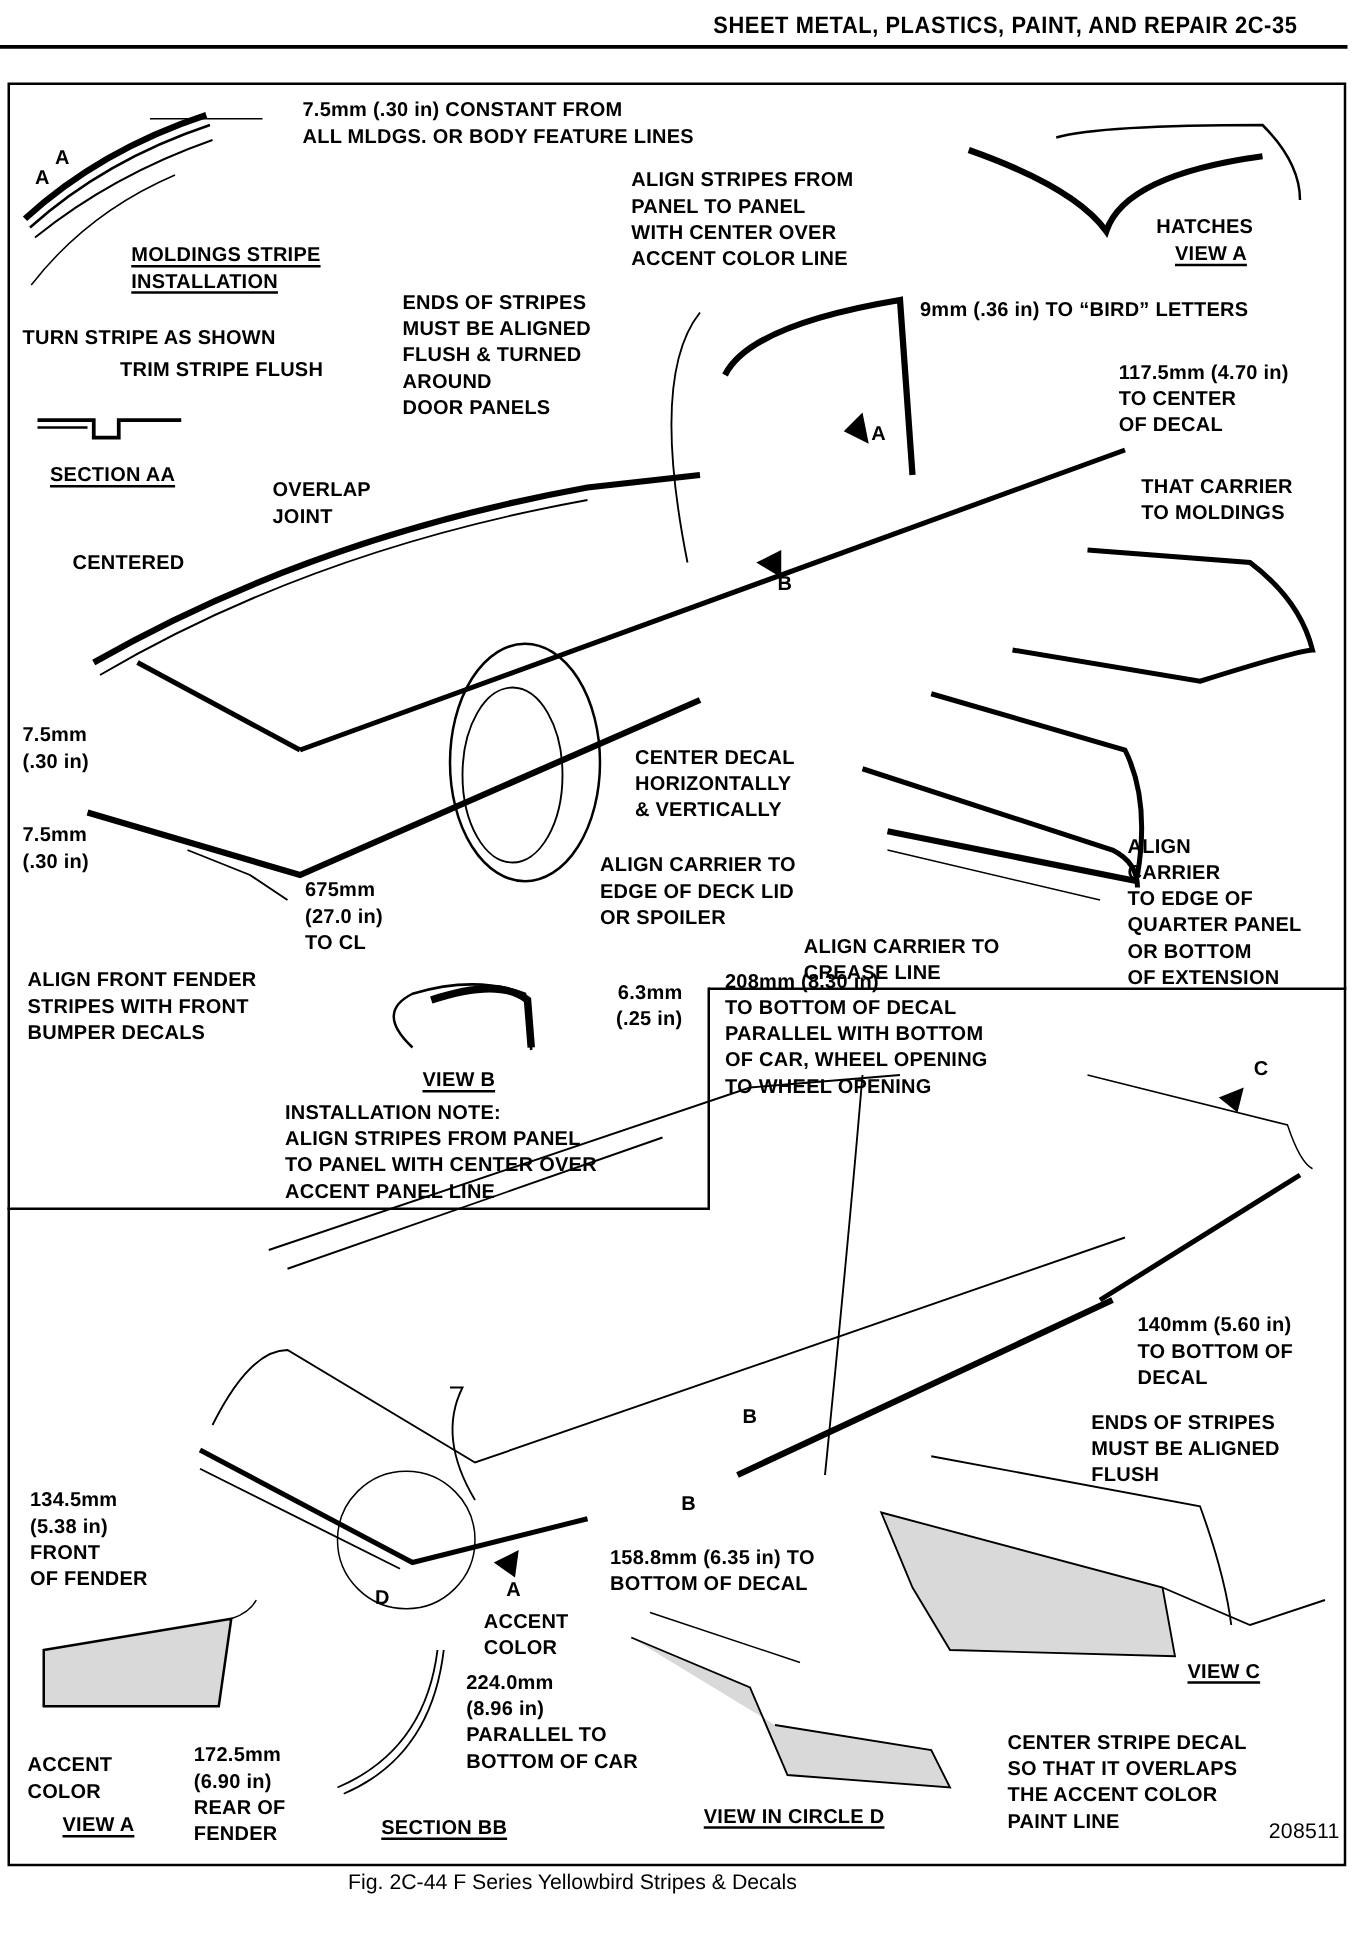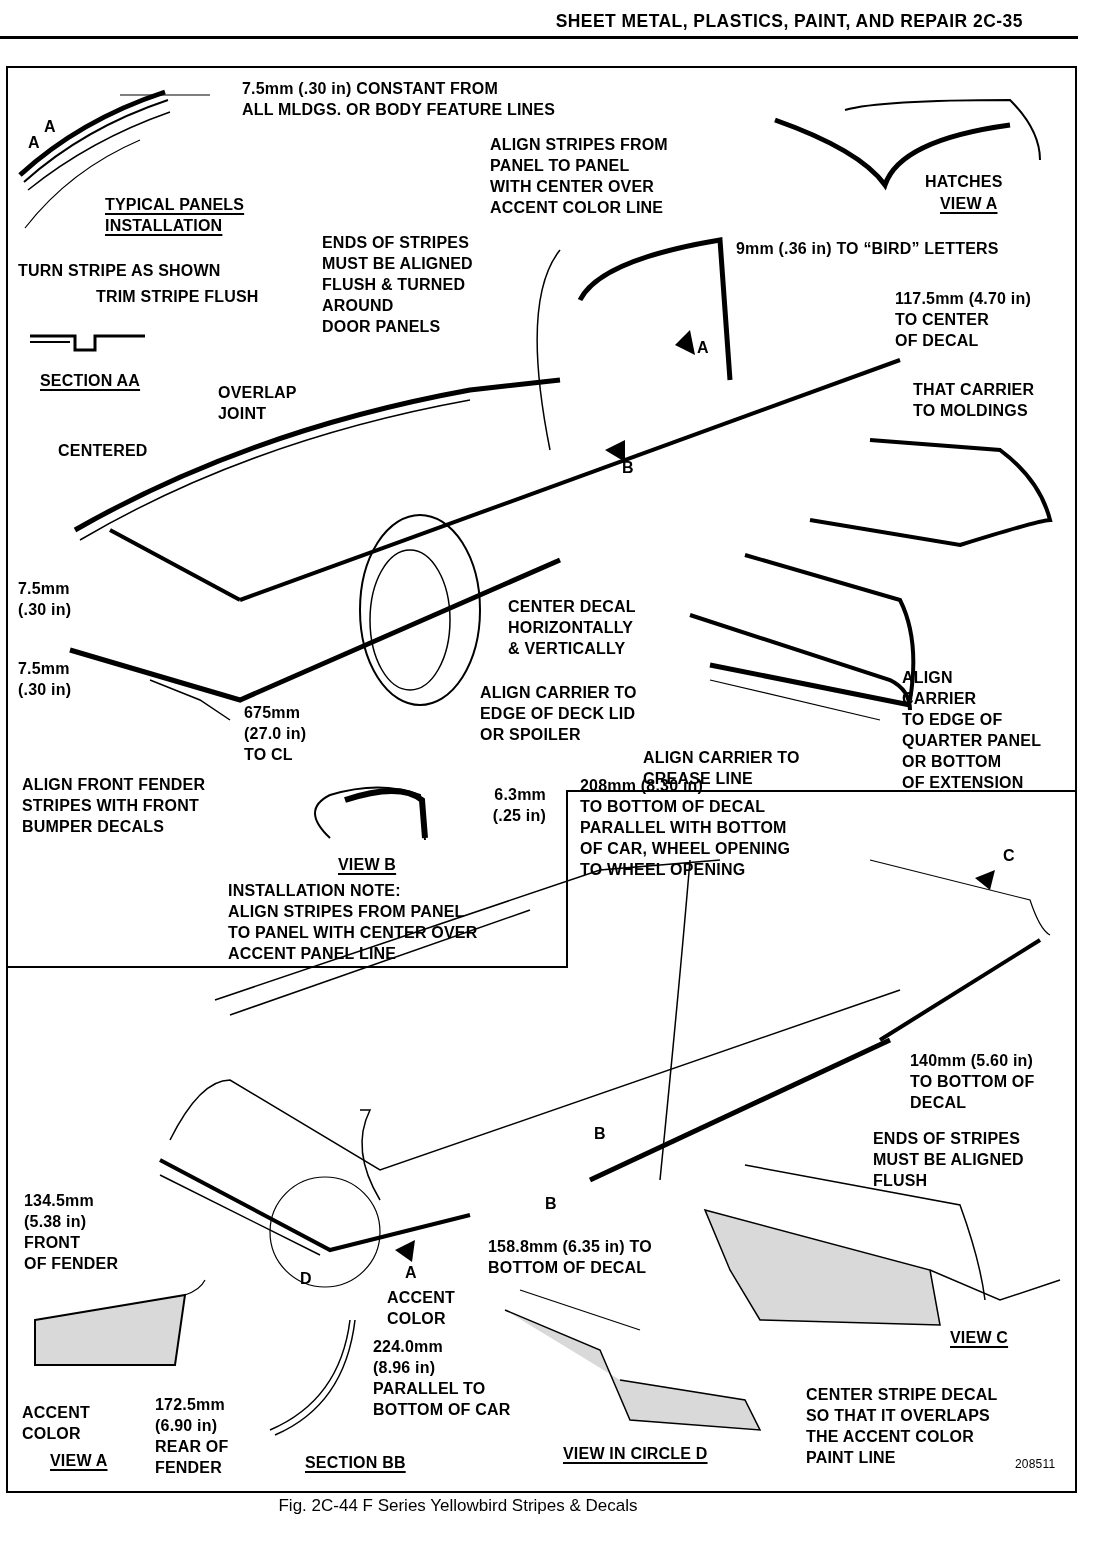--- a/index.html
+++ b/index.html
@@ -1,23 +1,23 @@
 <!DOCTYPE html>
 <html><head>
 <meta charset="utf-8">
 <style>
   html, body { margin:0; padding:0; background:#fff; }
   body { width:1096px; height:1552px; position:relative; overflow:hidden; font-family:"Liberation Sans", sans-serif; color:#000; }
-  .hdr { position:absolute; left:0; top:0; width:1045px; height:40px; }
+  .hdr { position:absolute; left:0; top:0; width:1045px; height:40px;padding-left:15px; }
   .hdr-title { position:absolute; right:22px; top:10px; font-weight:bold; font-size:19px; letter-spacing:0.5px; transform:scaleX(0.92); transform-origin:right; }
   .hdr-rule { position:absolute; left:0; top:36px; width:1078px; height:3px; background:#000; }
   .frame { position:absolute; left:6px; top:66px; width:1071px; height:1427px; border:2px solid #000; box-sizing:border-box; }
   .lbl { position:absolute; font-weight:bold; font-size:16px; line-height:21px; white-space:pre; letter-spacing:0.2px; }
   .u { text-decoration:underline; text-decoration-thickness:2px; text-underline-offset:3px; }
-  .tiny { font-weight:normal; font-size:12px; }
+  .tiny { font-weight:normal; font-size:17px; }
   .caption { position:absolute; left:0; width:916px; top:1496px; text-align:center; font-size:17px; }
   svg.art { position:absolute; left:0; top:0; width:1096px; height:1552px; }
   .box-b { position:absolute; left:6px; top:790px; width:562px; height:178px; border-right:2px solid #000; border-bottom:2px solid #000; box-sizing:border-box; }
   .box-r { position:absolute; left:567px; top:790px; width:510px; height:2px; background:#000; }
 </style>
 </head>
 <body>
 
 <div class="hdr">
   <div class="hdr-title">SHEET METAL, PLASTICS, PAINT, AND REPAIR  2C-35</div>
@@ -114,26 +114,26 @@
     <polygon points="605,450 625,440 625,462"></polygon>
     <polygon points="975,878 995,870 990,890"></polygon>
     <polygon points="395,1250 415,1240 412,1262"></polygon>
   </g>
 </svg>
 
 <div class="lbl" style="left:242px;top:78px">7.5mm (.30 in) CONSTANT FROM
 ALL MLDGS. OR BODY FEATURE LINES</div>
 <div class="lbl" style="left:28px;top:132px">A</div>
 <div class="lbl" style="left:44px;top:116px">A</div>
-<div class="lbl u" style="left:105px;top:194px">TYPICAL PANELS
+<div class="lbl u" style="left:105px;top:194px">MOLDINGS STRIPE
 INSTALLATION</div>
 <div class="lbl" style="left:18px;top:260px">TURN STRIPE AS SHOWN</div>
 <div class="lbl" style="left:96px;top:286px">TRIM STRIPE FLUSH</div>
 <div class="lbl u" style="left:40px;top:370px">SECTION AA</div>
-<div class="lbl" style="left:490px;top:134px">ALIGN STRIPES FROM
+<div class="lbl" style="left:505px;top:134px">ALIGN STRIPES FROM
 PANEL TO PANEL
 WITH CENTER OVER
 ACCENT COLOR LINE</div>
 <div class="lbl" style="left:322px;top:232px">ENDS OF STRIPES
 MUST BE ALIGNED
 FLUSH &amp; TURNED
 AROUND
 DOOR PANELS</div>
 <div class="lbl" style="left:925px;top:171px">HATCHES</div>
 <div class="lbl u" style="left:940px;top:193px">VIEW A</div>

